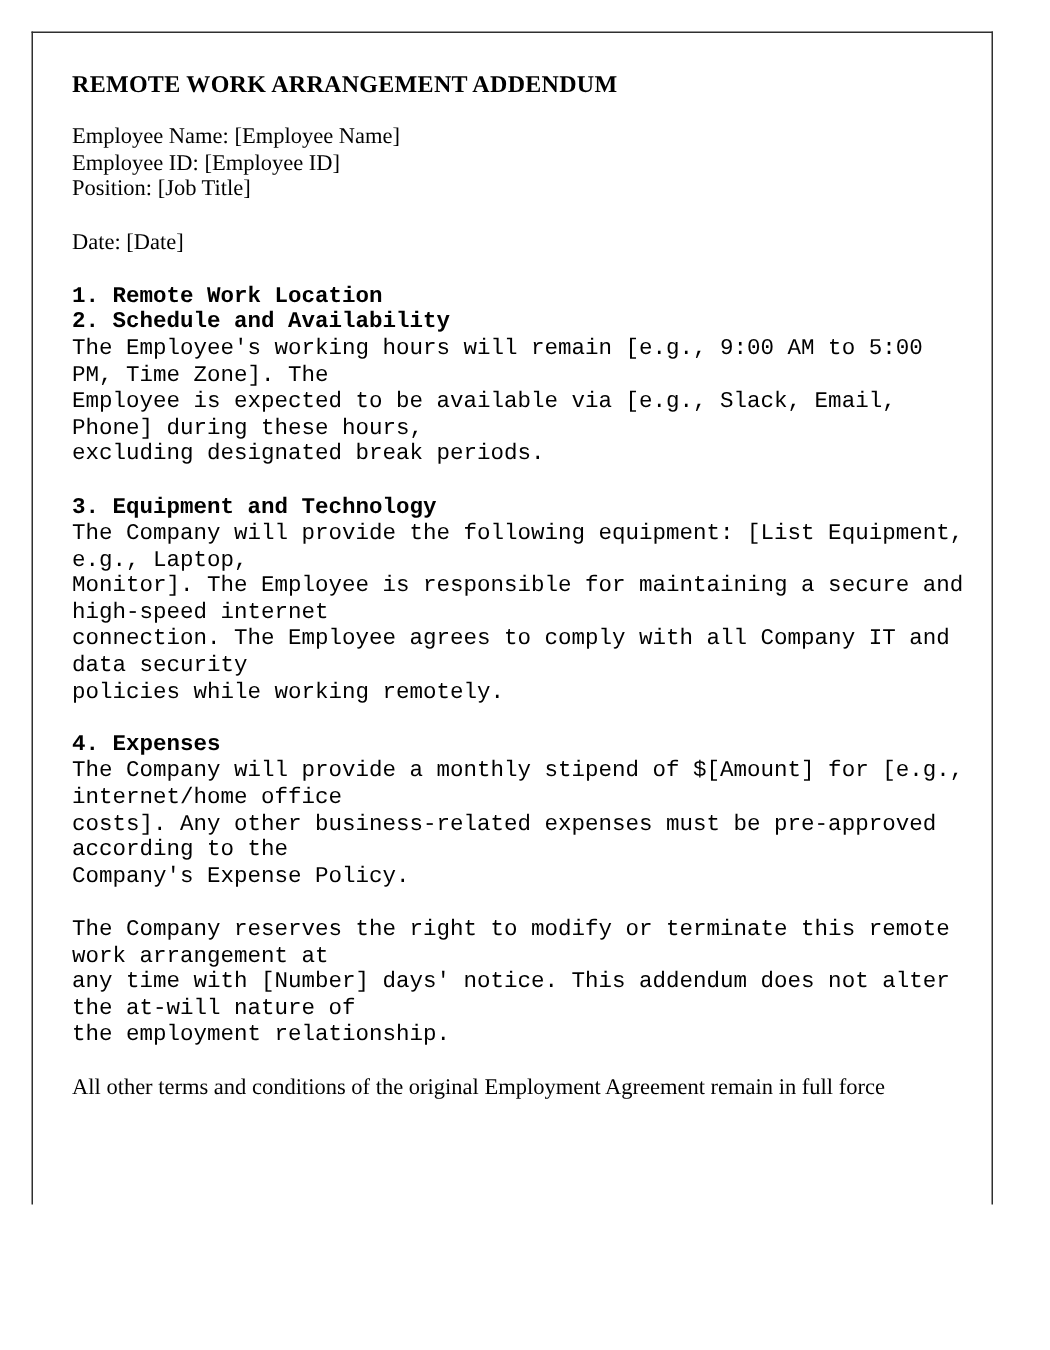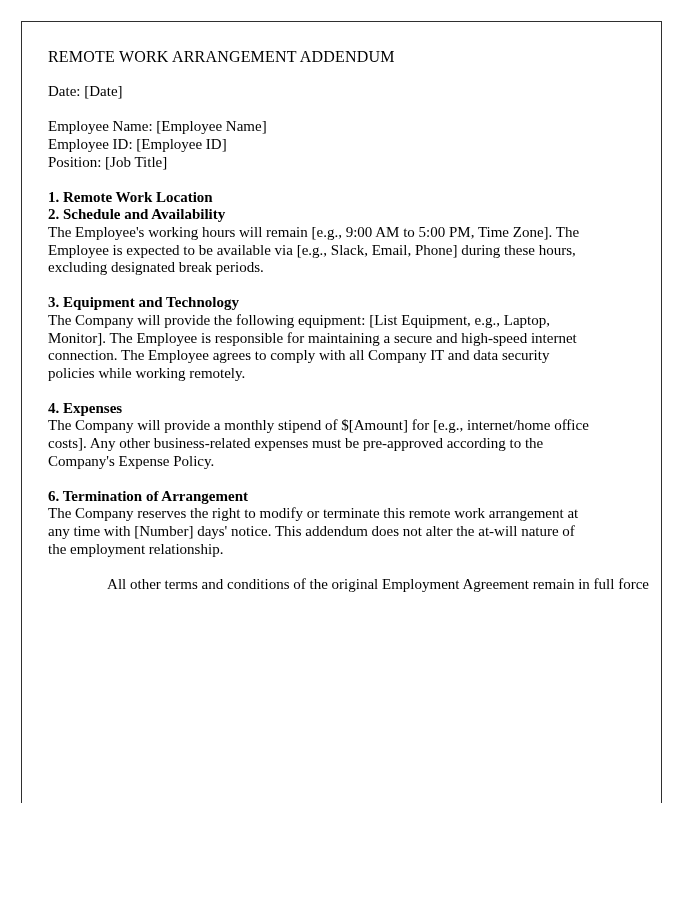--- a/index.html
+++ b/index.html
@@ -23,57 +23,57 @@
     height: 782px;
     box-sizing: border-box;
     background: #ffffff;
     border: 1px solid #2f2f2f;
     border-bottom: none;
     padding: 26px 12px 0 26px;
     overflow: hidden;
   }
   .doc-title {
     font-size: 16px;
-    font-weight: normal;
+    font-weight: bold;
     line-height: 17.6px;
     margin: 0 0 17.6px 0;
     letter-spacing: 0.2px;
   }
   .para {
     font-size: 15px;
     line-height: 17.6px;
     margin: 0 0 17.6px 0;
     white-space: pre-line;
   }
   .doc-section {
     margin: 0;
+    font-family: Liberation Mono, monospace;
   }
   .sec-head {
     font-size: 15px;
     font-weight: bold;
     line-height: 17.6px;
     margin: 0;
   }
   .closing {
     margin-bottom: 0;
-    text-align: right;
   }
 </style>
 </head>
 <body>
 
 <div class="page">
 
   <h1 class="doc-title">REMOTE WORK ARRANGEMENT ADDENDUM</h1>
 
-  <p class="para">Date: [Date]</p>
-
   <p class="para">Employee Name: [Employee Name]
 Employee ID: [Employee ID]
 Position: [Job Title]</p>
+
+  <p class="para">Date: [Date]</p>
 
 
   <section class="doc-section">
     <h2 class="sec-head">1. Remote Work Location</h2>
   </section>
 
   <section class="doc-section">
     <h2 class="sec-head">2. Schedule and Availability</h2>
     <p class="para">The Employee's working hours will remain [e.g., 9:00 AM to 5:00 PM, Time Zone]. The
 Employee is expected to be available via [e.g., Slack, Email, Phone] during these hours,
@@ -90,21 +90,20 @@
 
   <section class="doc-section">
     <h2 class="sec-head">4. Expenses</h2>
     <p class="para">The Company will provide a monthly stipend of $[Amount] for [e.g., internet/home office
 costs]. Any other business-related expenses must be pre-approved according to the
 Company's Expense Policy.</p>
   </section>
 
 
   <section class="doc-section">
-    <h2 class="sec-head">6. Termination of Arrangement</h2>
     <p class="para">The Company reserves the right to modify or terminate this remote work arrangement at
 any time with [Number] days' notice. This addendum does not alter the at-will nature of
 the employment relationship.</p>
   </section>
 
   <p class="para closing">All other terms and conditions of the original Employment Agreement remain in full force</p>
 
 </div>
 
 </body></html>

